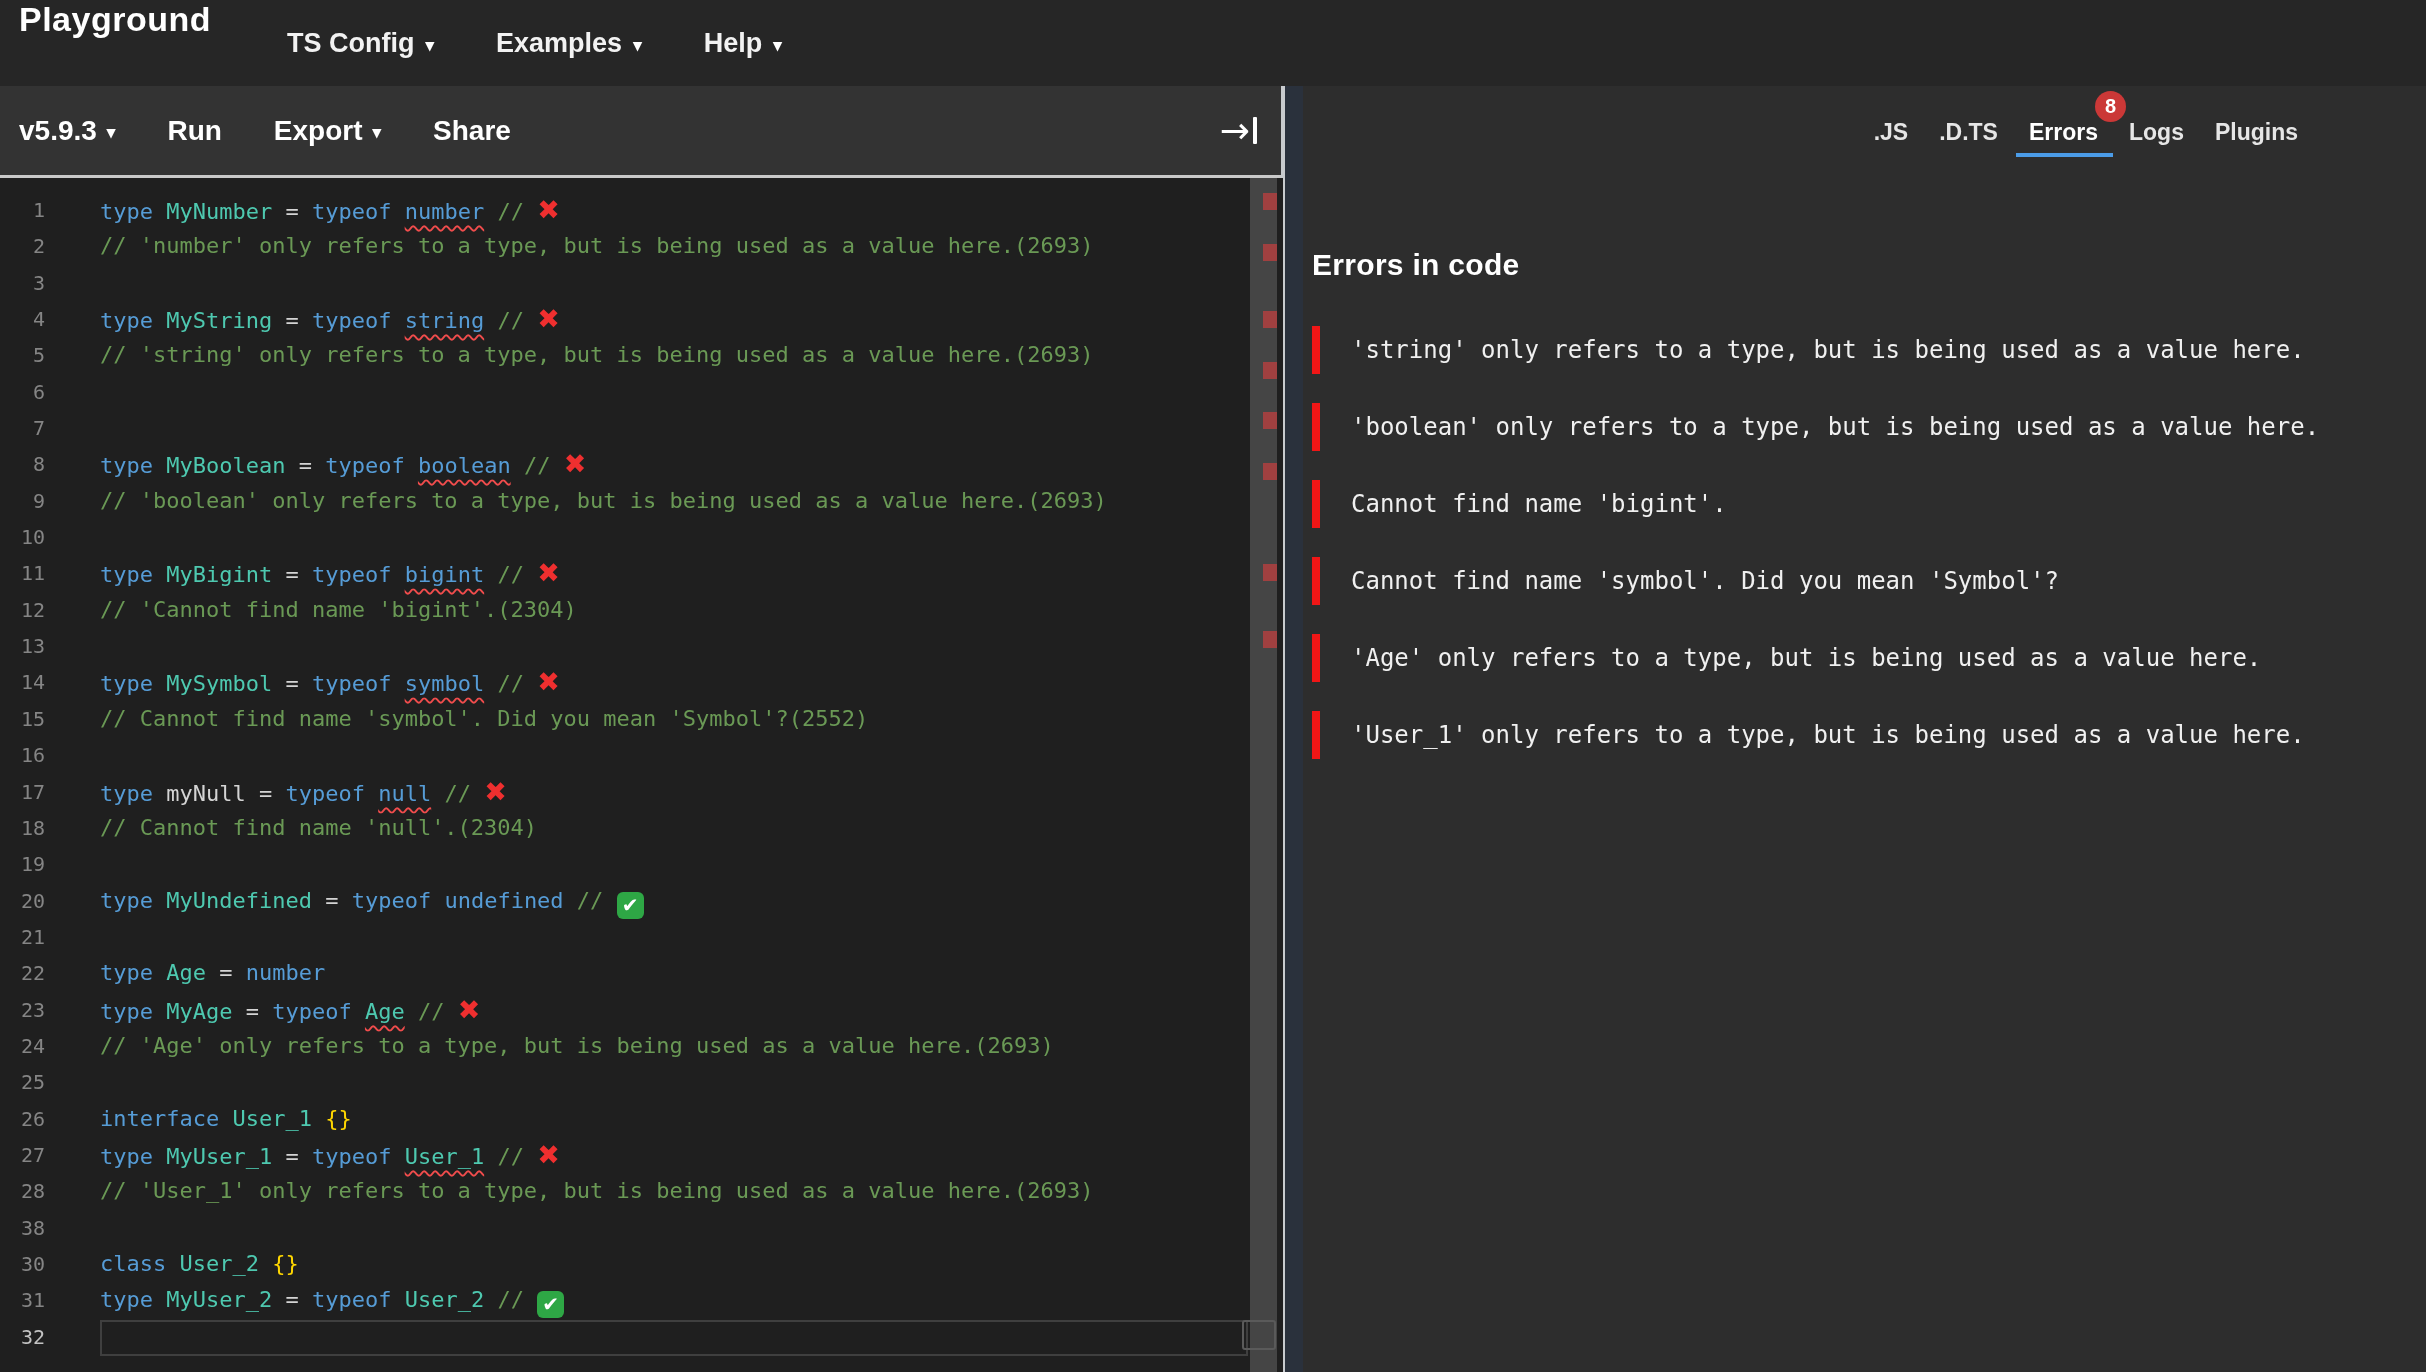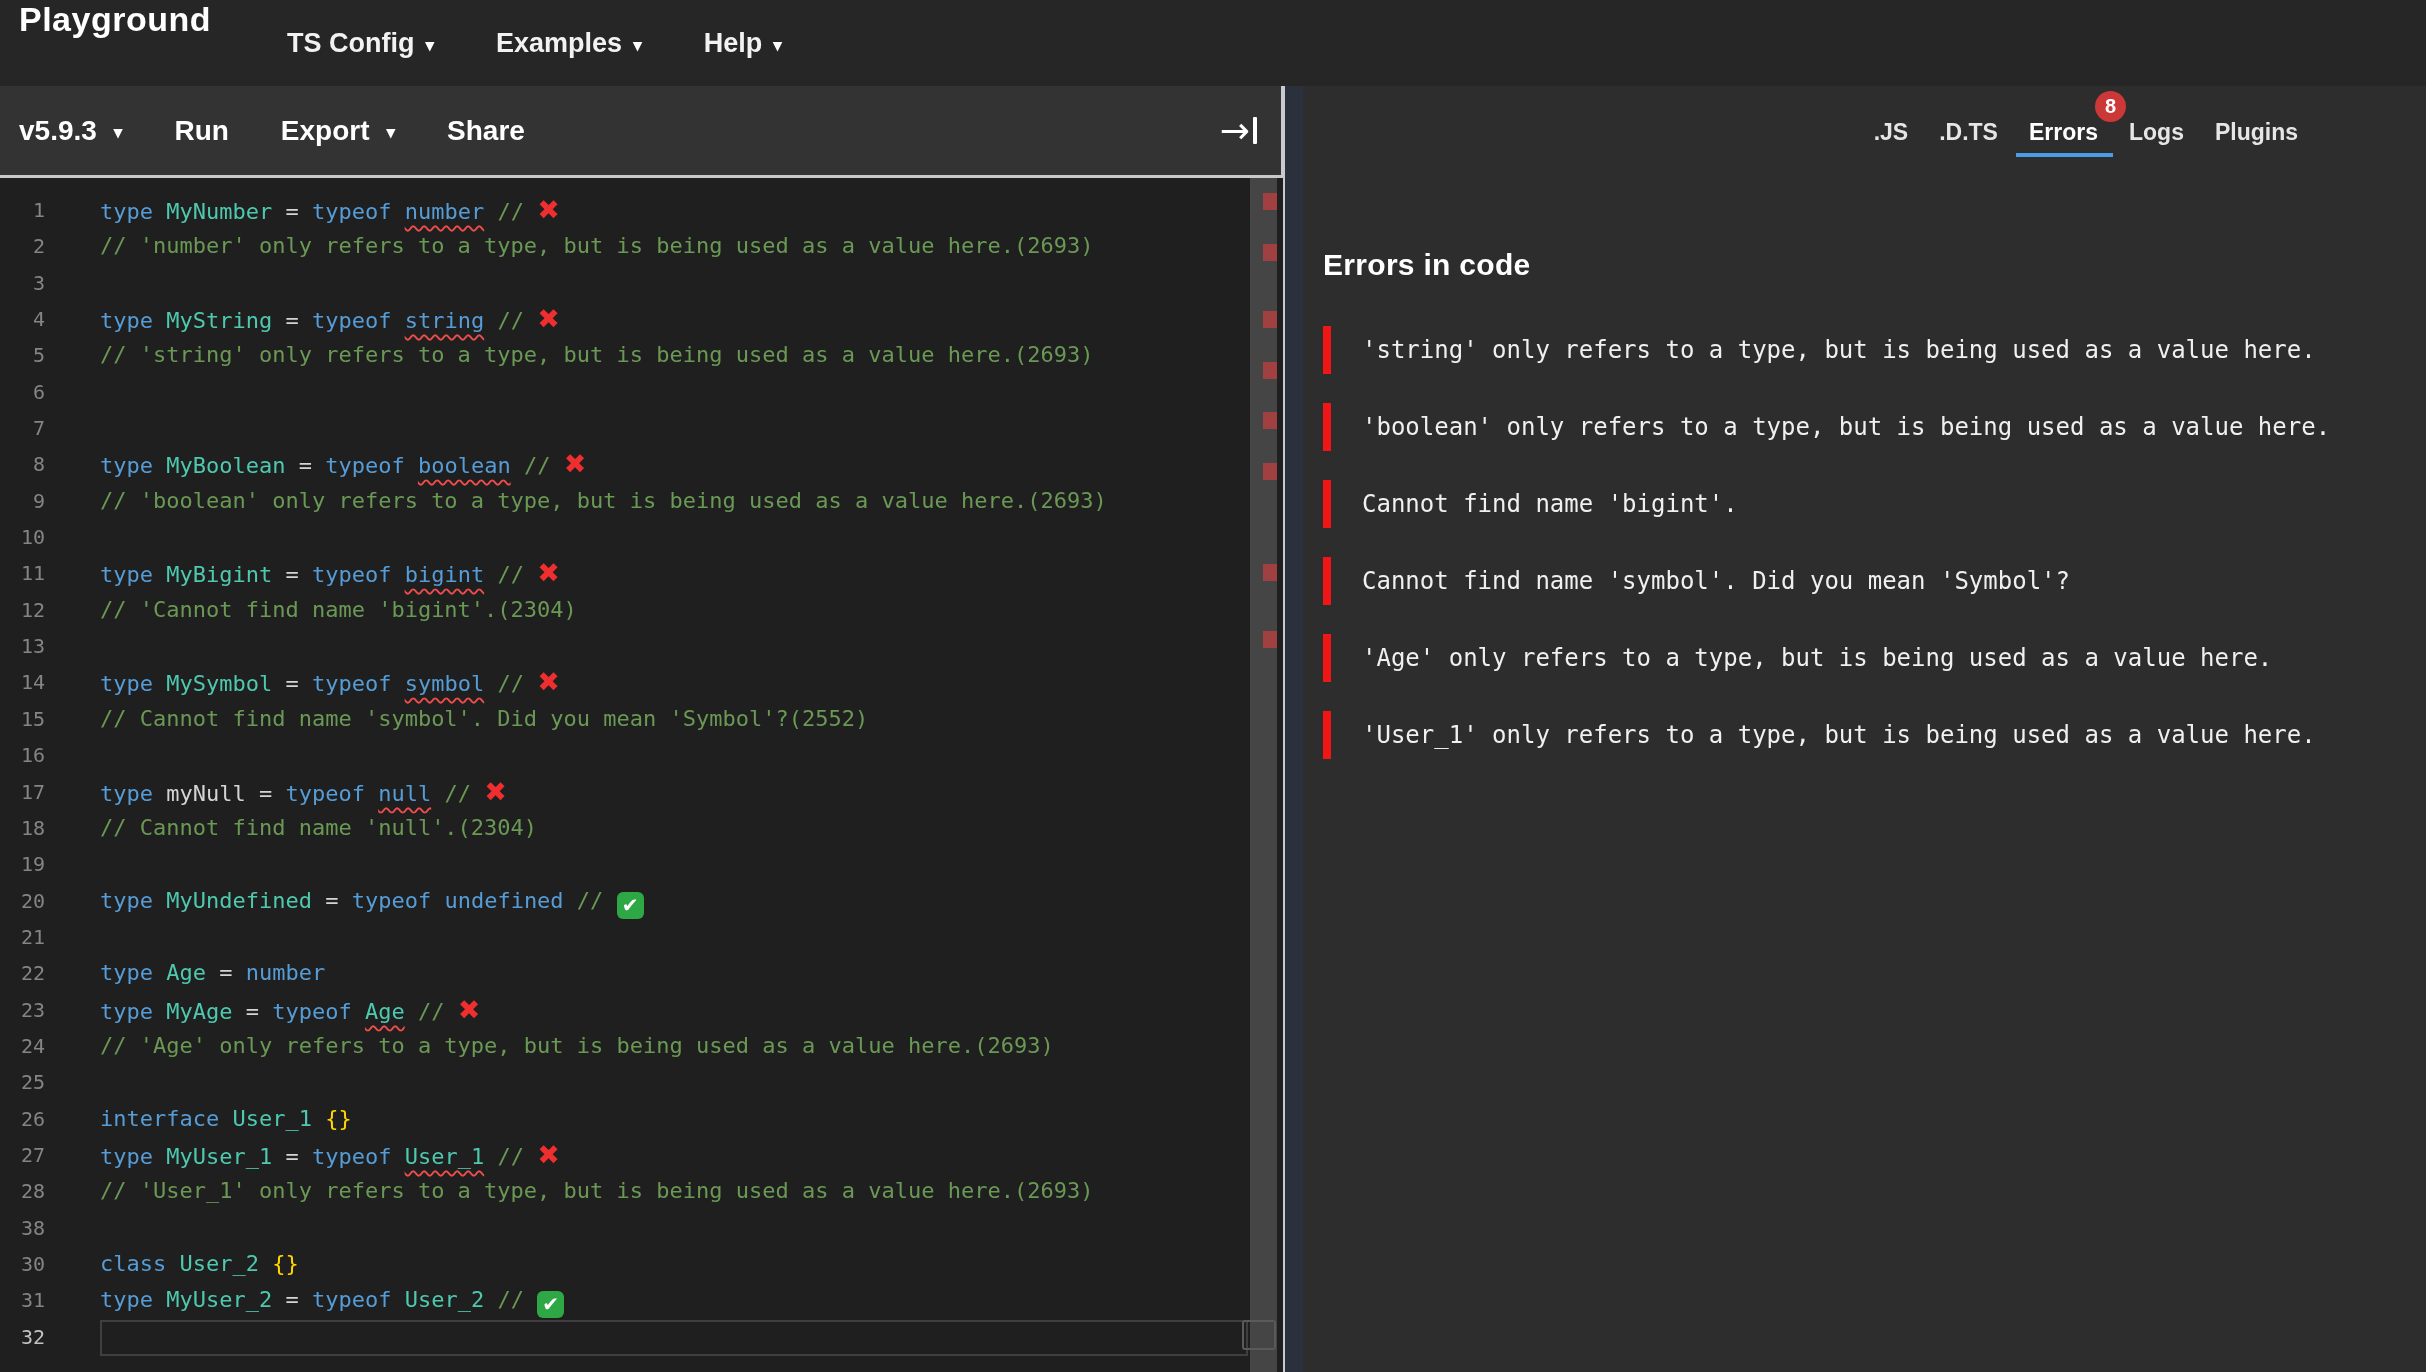--- a/index.html
+++ b/index.html
@@ -17,21 +17,21 @@
   .topnav{position:absolute;left:0;top:0;width:2426px;height:86px;background:#262626;
     display:flex;}
   .brand{font-size:34px;font-weight:700;color:#ffffff;margin-left:19px;letter-spacing:.5px}
   .nav-menus{display:flex;margin-left:76px;gap:62px;align-items:center}
   .menu-item{display:flex;align-items:center;gap:11px;color:#f2f2f2;font-size:27px;
     font-weight:600;cursor:pointer;white-space:nowrap}
   .caret{font-size:17px;color:#ffffff;transform:translateY(2px)}
   
   .toolbar{position:absolute;left:0;top:86px;width:1283px;height:92px;background:#333333;
     border-bottom:3px solid #c9c9c9;display:flex;align-items:center;padding-left:19px;gap:52px}
-  .tool-item{display:flex;align-items:center;gap:17px;color:#ffffff;font-size:28px;
+  .tool-item{display:flex;align-items:center;gap:10px;color:#ffffff;font-size:28px;
     font-weight:700;cursor:pointer;white-space:nowrap}
   .collapse{display:flex;align-items:center;margin-left:auto;margin-right:26px;cursor:pointer}
   .collapse .arrow{color:#ffffff;font-size:36px;line-height:1;font-family:"DejaVu Sans",sans-serif}
   .collapse .bar{width:4px;height:27px;background:#ffffff;margin-left:3px;border-radius:1px}
   
   .divider{position:absolute;left:1281px;top:86px;width:4px;height:1286px;background:#c8cbce;cursor:col-resize}
   .rstrip{position:absolute;left:1285px;top:86px;width:18px;height:1286px;background:#2a313c}
   
   .tabs-bar{position:absolute;left:1303px;top:86px;width:1123px;height:92px;background:#2d2d2d;
     display:flex;align-items:center;justify-content:flex-end;gap:31px;padding-right:128px}
@@ -59,21 +59,21 @@
     color:#ffffff;font-size:20px;font-weight:700;text-align:center;line-height:27px;
     vertical-align:-4px;font-family:"DejaVu Sans",sans-serif}
   .curline{position:absolute;left:100px;top:1142px;width:1148px;height:36px;
     border:2px solid #3f3f3f}
   .ruler{position:absolute;left:1250px;top:0;width:27px;height:1194px;background:#454545}
   .ruler-mark{position:absolute;left:13px;width:14px;height:17px;background:var(--rulermark)}
   .cursor-marker{position:absolute;left:1242px;top:1142px;width:34px;height:30px;
     border:2px solid #5a5a5a;border-radius:3px}
   
   .rpanel{position:absolute;left:1303px;top:178px;width:1123px;height:1194px;background:#2d2d2d;
-    padding:70px 0 0 20px}
+    padding:70px 0 0 9px}
   .rheading{font-size:30px;font-weight:700;color:#ffffff;letter-spacing:.3px}
   .errlist{margin-top:44px}
   .err-item{display:flex;align-items:center;height:48px;border-left:8px solid var(--errbar);
     padding-left:31px;margin-bottom:29px;font-family:"DejaVu Sans Mono",monospace;
     font-size:24px;color:#f0f0f0;white-space:pre}
 </style>
 </head>
 <body>
 
 <div class="topnav">

